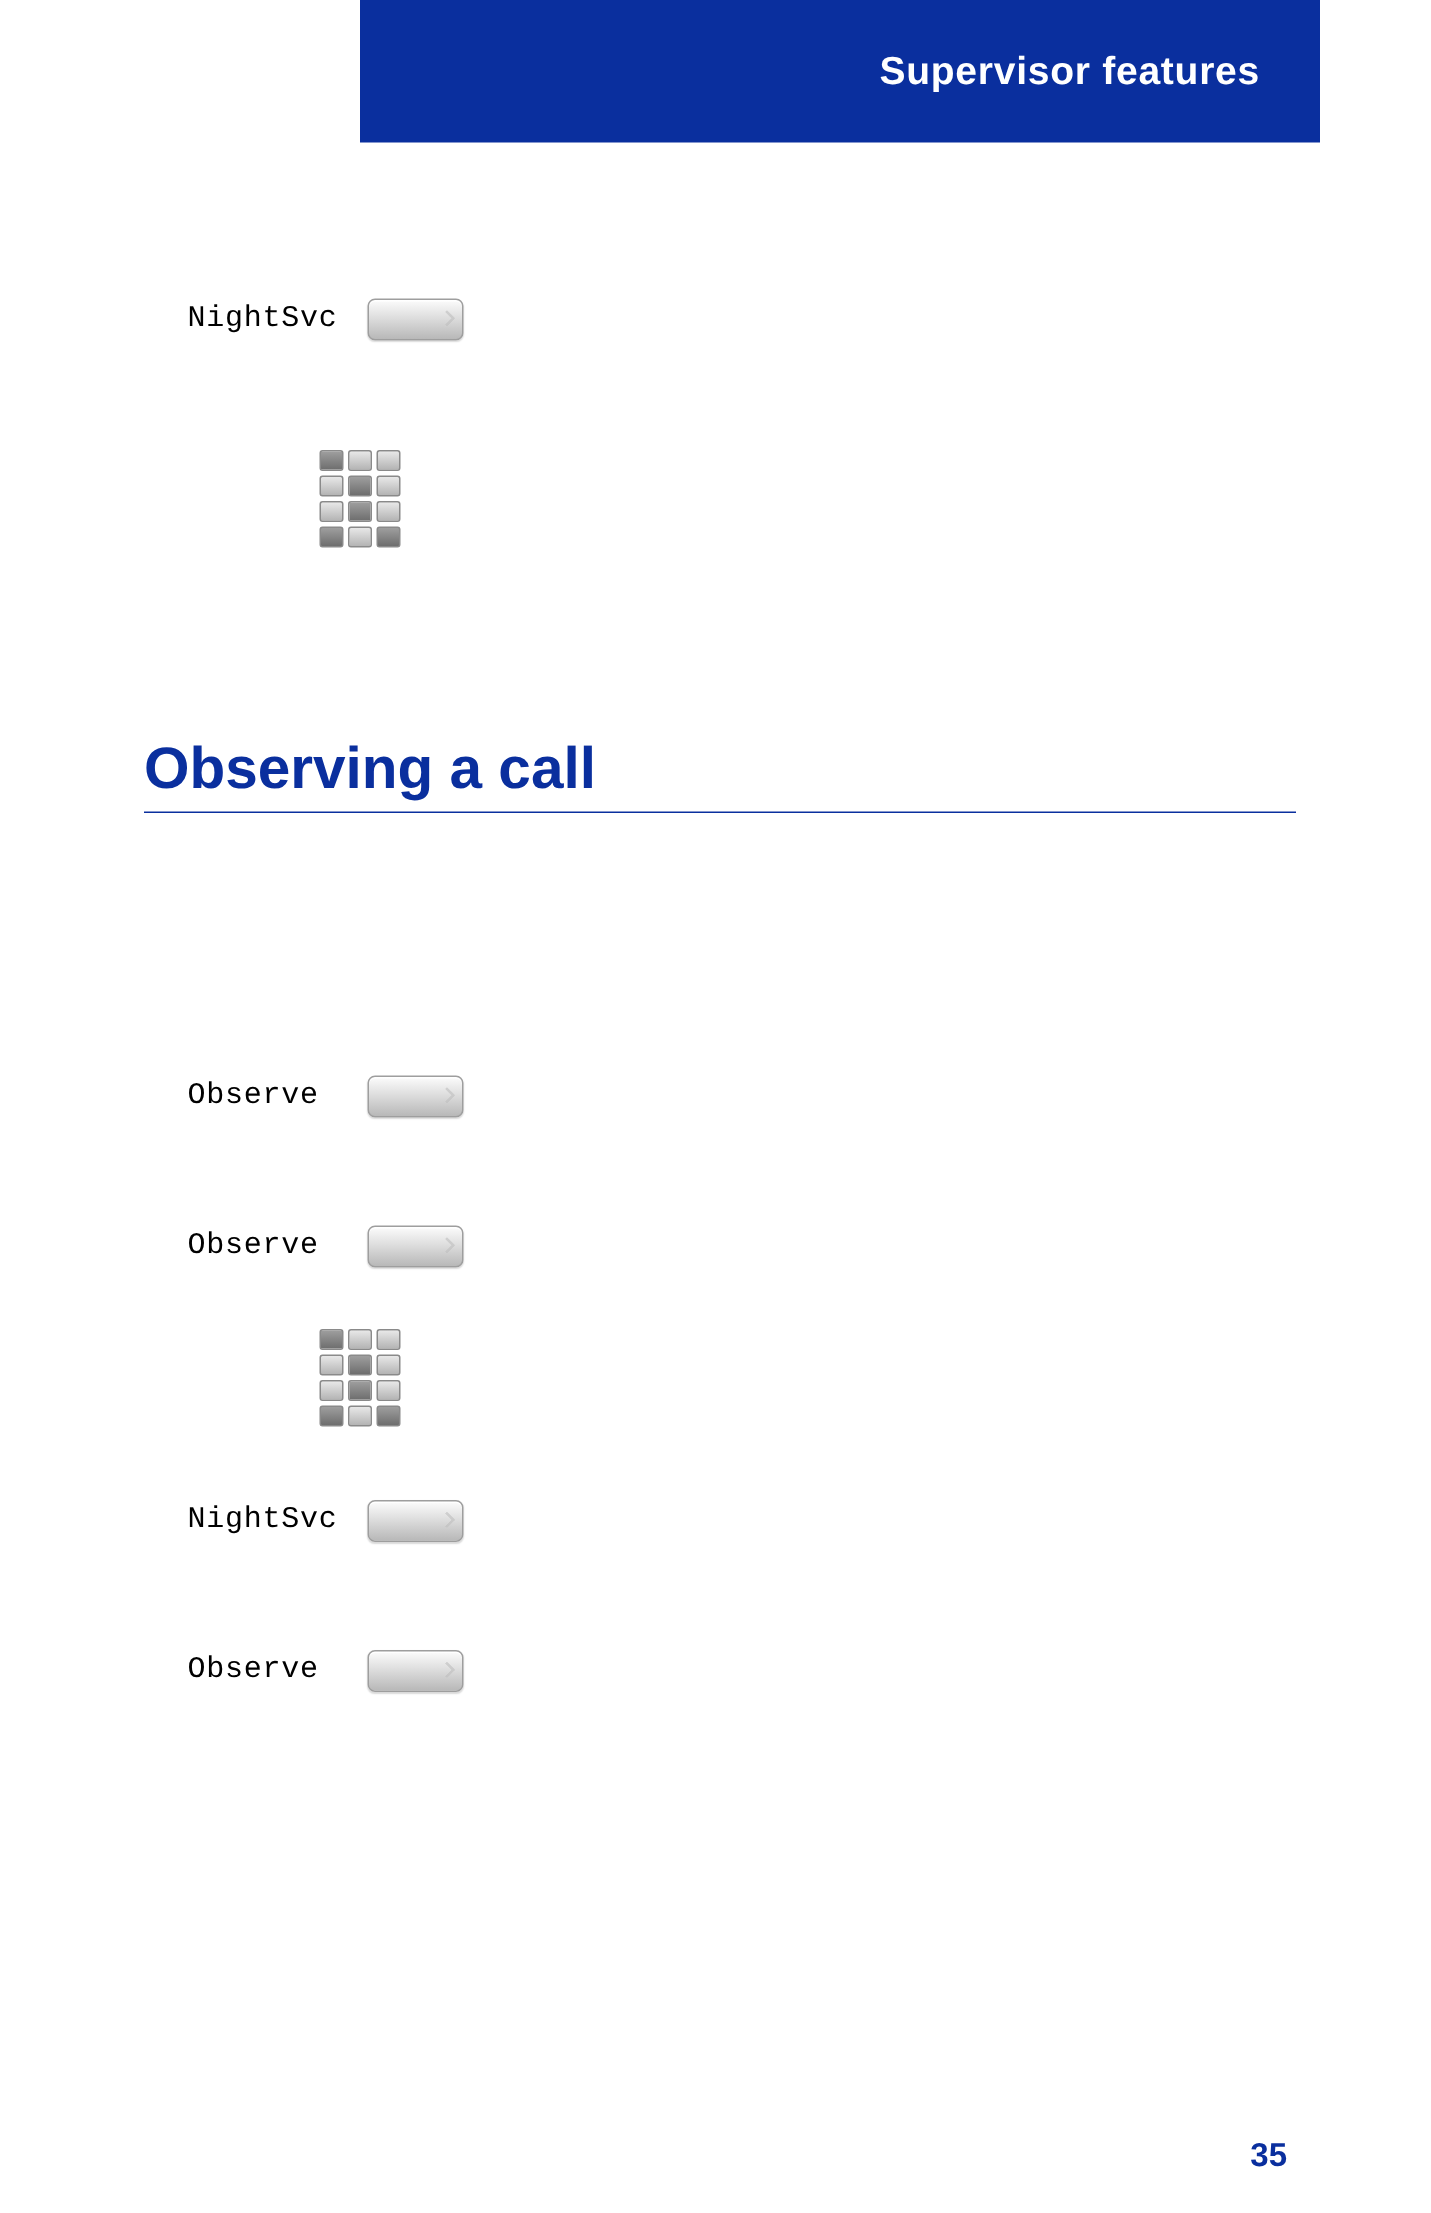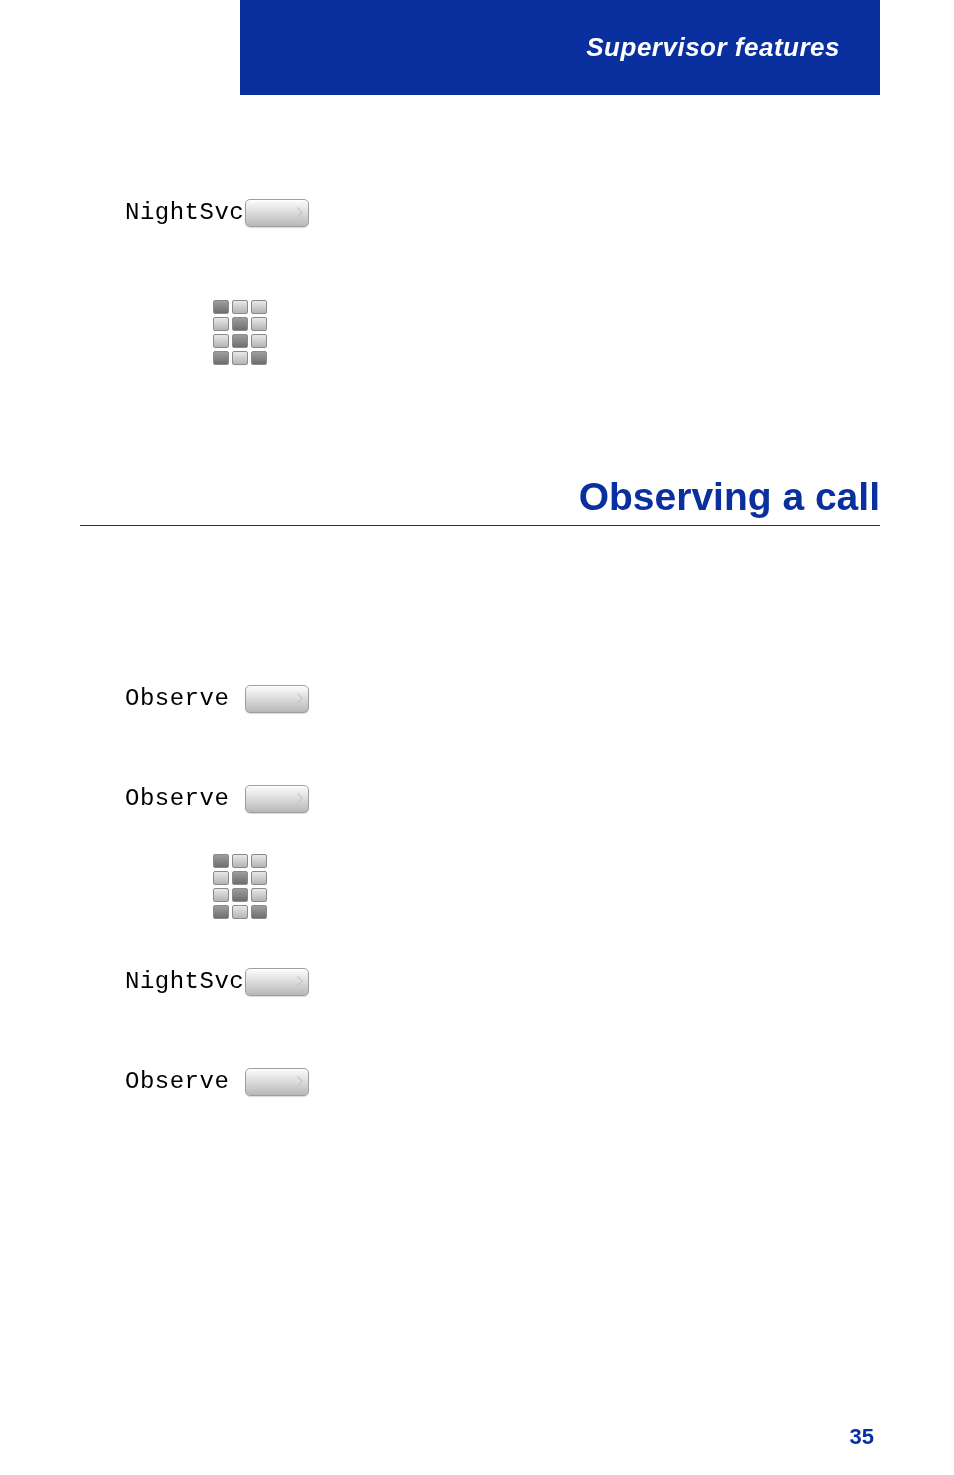--- a/index.html
+++ b/index.html
@@ -21,21 +21,20 @@
     background: #0a2f9e;
     box-sizing: border-box;
     padding-right: 40px;
     display: flex;
     align-items: center;
     justify-content: flex-end;
   }
   .header-band .title {
     color: #ffffff;
     font-weight: bold;
-    font-style: italic;
     font-size: 26px;
     letter-spacing: 0.5px;
   }
   .content {
     position: absolute;
     left: 80px;
     top: 150px;
     width: 800px;
   }
   .row {
@@ -43,21 +42,21 @@
     align-items: center;
     height: 45px;
     margin-bottom: 65px;
     margin-left: 45px;
   }
   .row-tight {
     margin-bottom: 40px;
   }
   .key-label {
     font-family: "Courier New", monospace;
-    font-size: 24px;
+    font-size: 20px;
     color: #000;
     width: 120px;
     text-align: left;
     letter-spacing: 0.5px;
     white-space: nowrap;
   }
   .soft-btn {
     width: 62px;
     height: 26px;
     border-radius: 5px;
@@ -95,35 +94,34 @@
     border-radius: 2px;
     box-sizing: border-box;
   }
   .keypad .k.dark {
     background: linear-gradient(to bottom, #9e9e9e, #6e6e6e);
   }
   .section-title {
     color: #0a2f9e;
     font-weight: bold;
     font-size: 39px;
-    margin: 0;
+    margin: 16px;
     padding-bottom: 6px;
     border-bottom: 1.5px solid #0a2f9e;
     letter-spacing: 0px;
     font-family: Arial, Helvetica, sans-serif;
-    text-align: right;
   }
   .section-block {
     margin-top: 10px;
   }
   .spacer-large { height: 140px; }
   .footer {
     position: absolute;
     bottom: 25px;
-    right: 80px;
+    right: 96px;
     color: #0a2f9e;
     font-weight: bold;
     font-size: 22px;
   }
 </style>
 </head>
 <body>
 
 <div class="header-band">
   <span class="title">Supervisor features</span>

